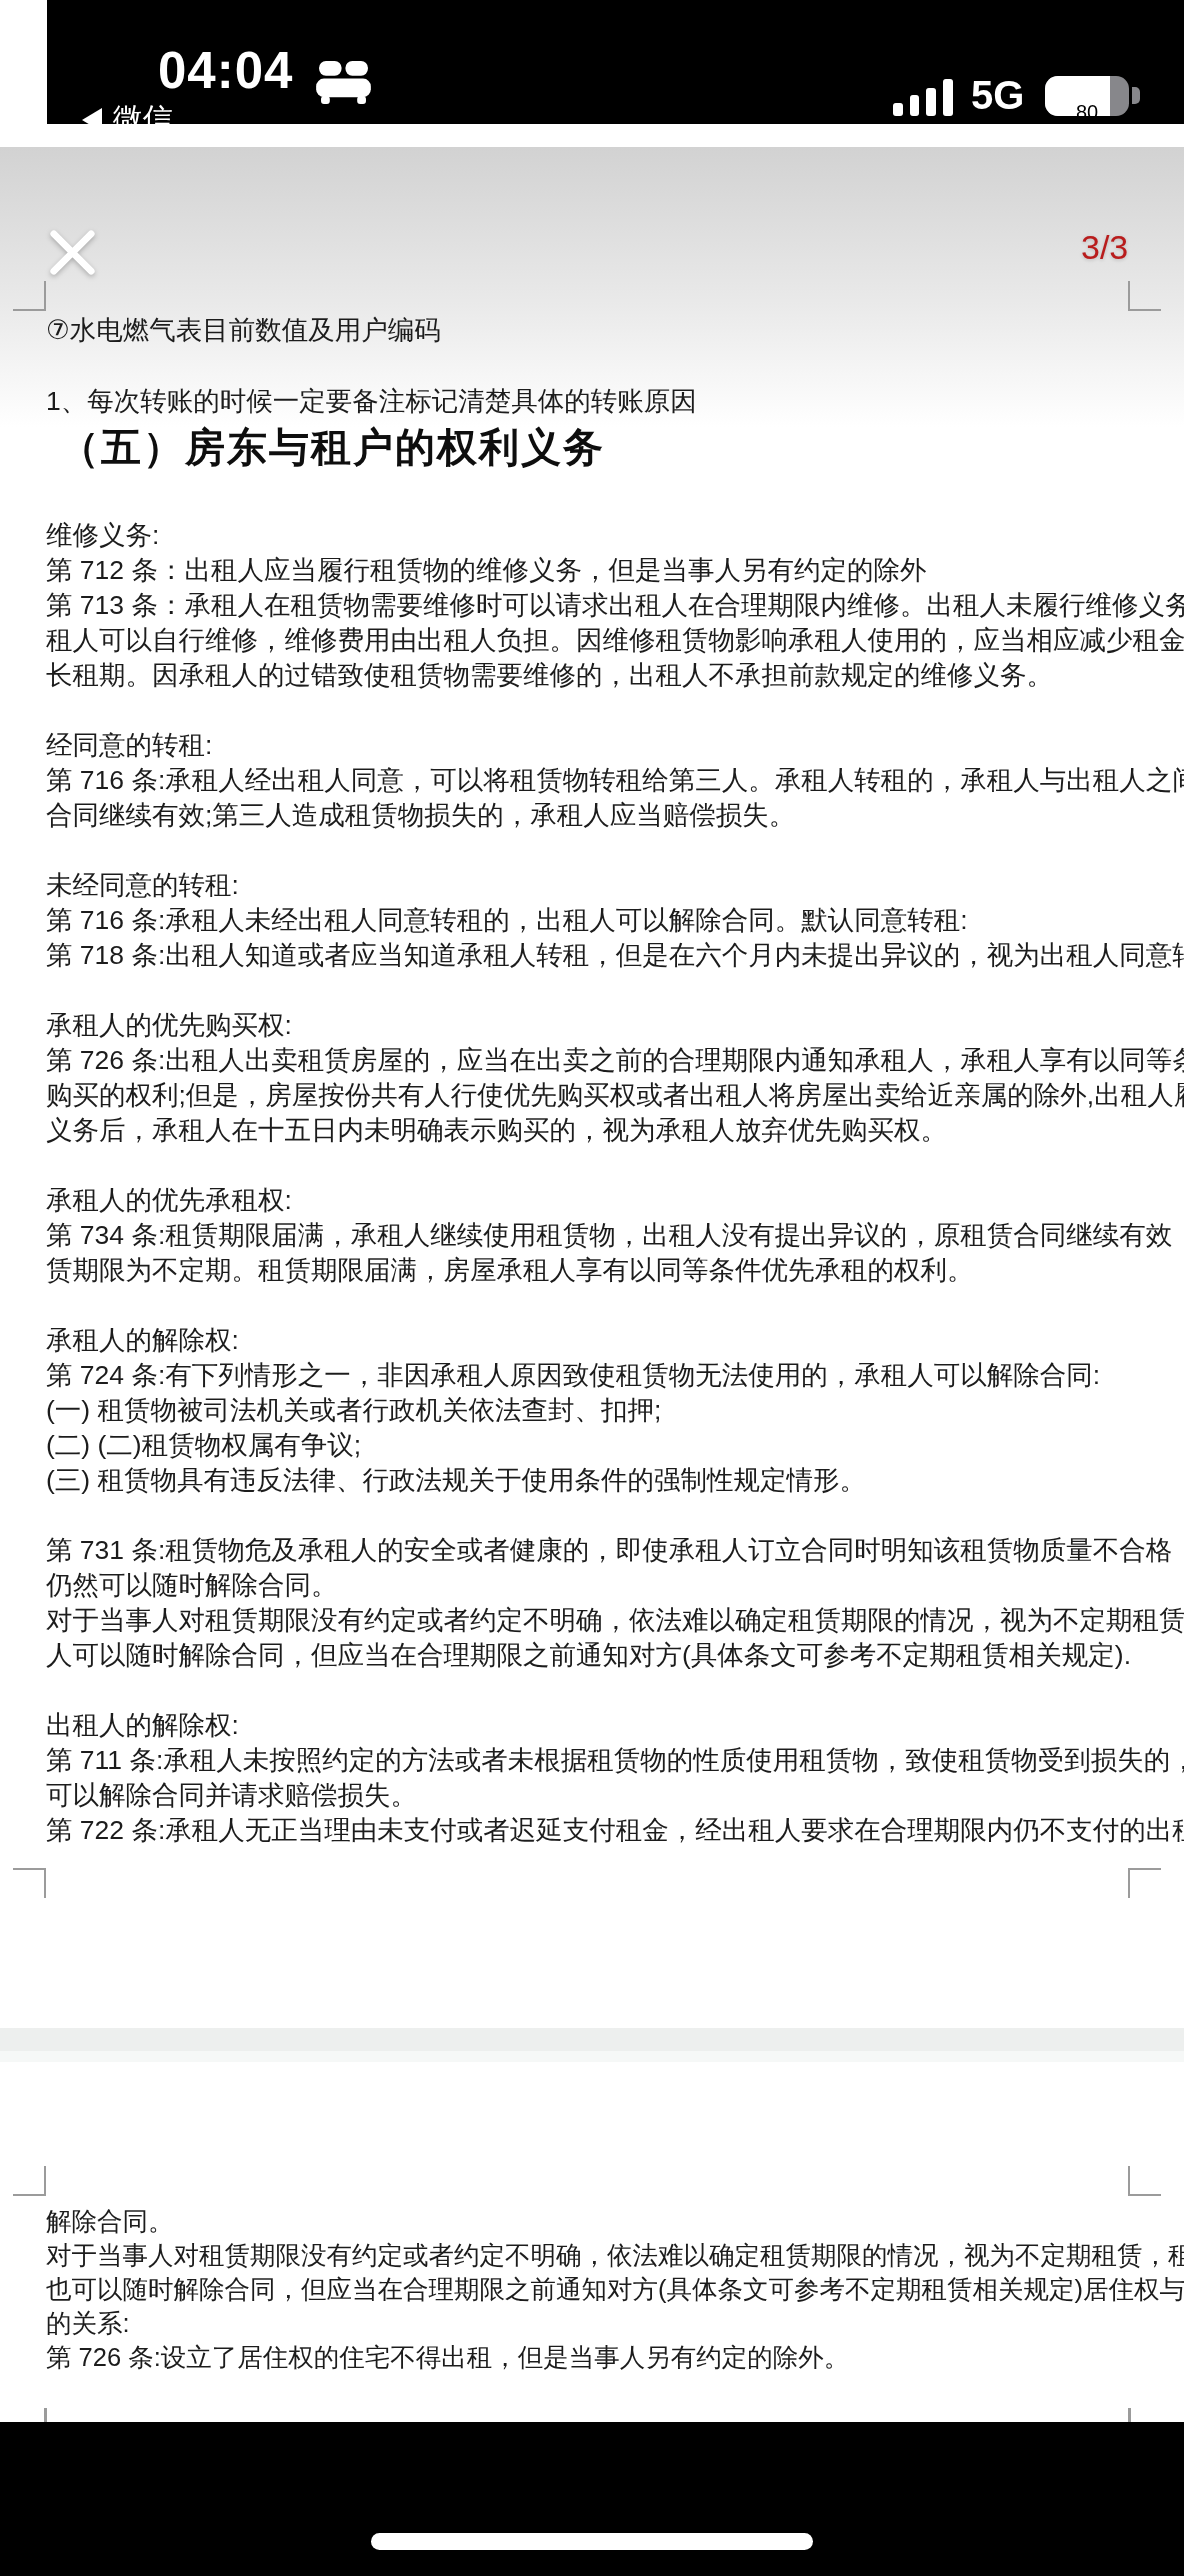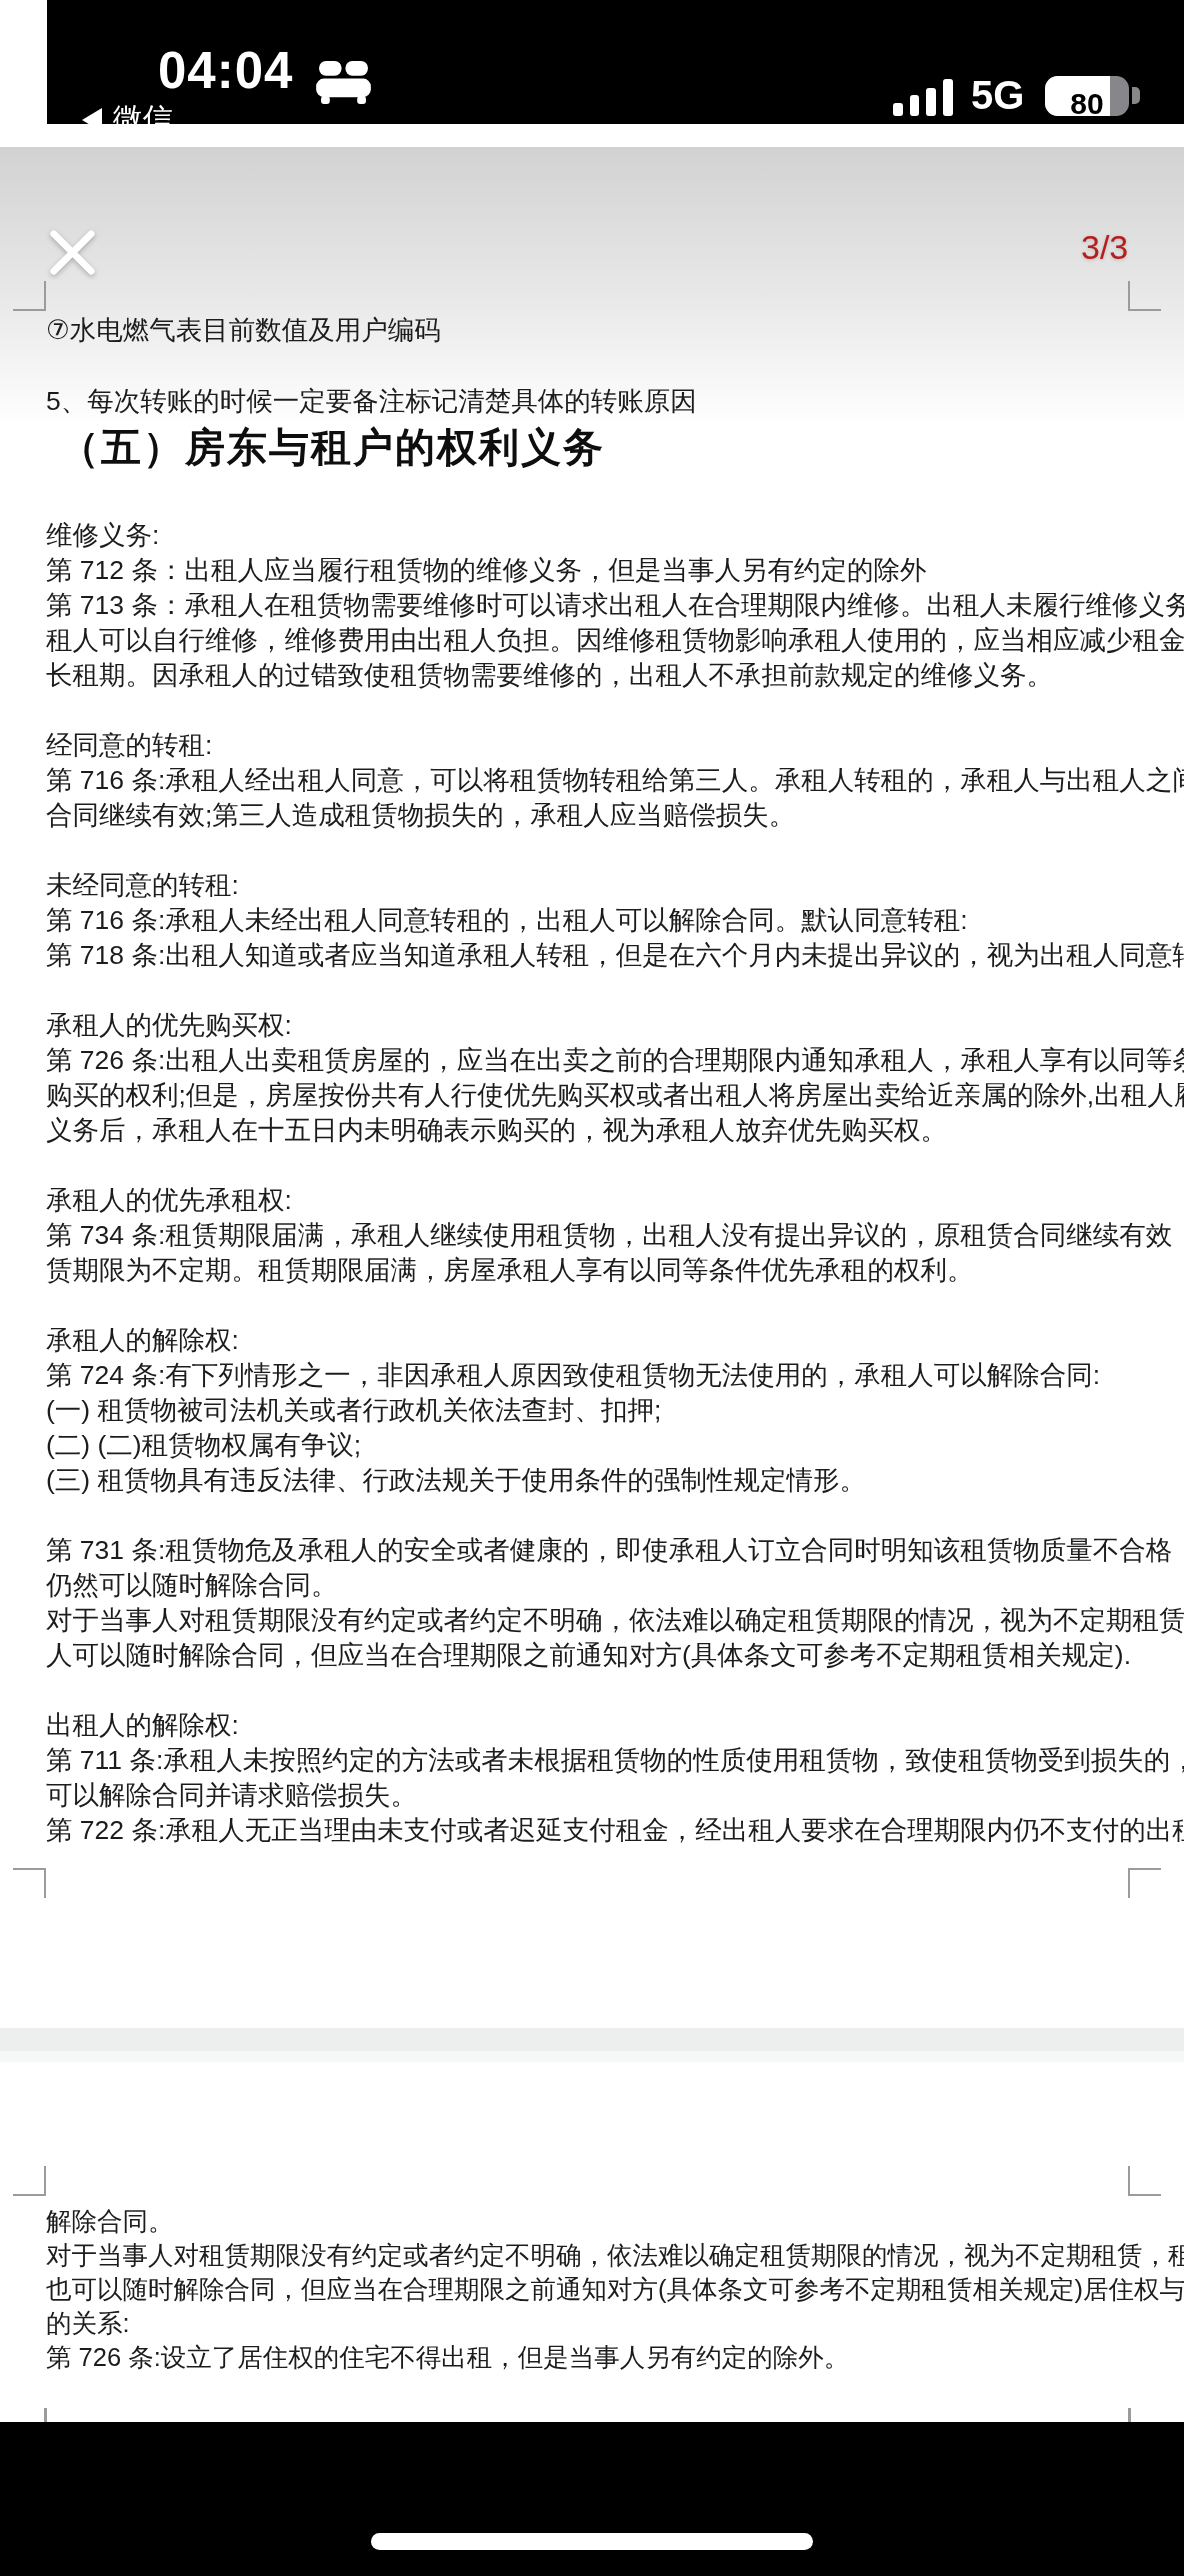--- a/index.html
+++ b/index.html
@@ -15,22 +15,22 @@
   .back-label{font-size:30px;color:#fff;}
   .signal{position:absolute;left:846px;top:77px;width:63px;height:39px;}
   .signal i{position:absolute;bottom:0;width:9.8px;background:#fff;border-radius:2.9px;}
   .signal i:nth-child(1){left:0;height:12.8px;}
   .signal i:nth-child(2){left:16.7px;height:20.6px;}
   .signal i:nth-child(3){left:33px;height:28.5px;}
   .signal i:nth-child(4){left:50px;height:37px;}
   .net-label{position:absolute;left:924px;top:73px;font-size:40px;font-weight:700;color:#fff;}
   .battery{position:absolute;left:998px;top:76px;width:84px;height:40px;border-radius:12.8px;overflow:hidden;background:#87878b;}
   .battery-fill{position:absolute;left:0;top:0;bottom:0;width:65px;background:#fff;}
-  .battery-num{position:absolute;left:0;top:8px;width:84px;height:40px;display:flex;align-items:center;justify-content:center;
-               font-size:30px;font-weight:700;color:#000;}
+  .battery-num{position:absolute;left:0;top:16px;width:84px;height:40px;display:flex;align-items:center;justify-content:center;
+               font-size:20px;font-weight:400;color:#000;}
   .battery-nub{position:absolute;left:1085px;top:87px;width:7.9px;height:16.7px;background:#87878b;border-radius:0 4.9px 4.9px 0;}
 
   
   .top-gradient{position:absolute;left:0;top:147px;width:1185px;height:280px;
                 background:linear-gradient(to bottom,#d2d2d2 0%,#e9e9e9 55%,#ffffff 100%);}
   .close-btn{position:absolute;left:45px;top:225px;width:55px;height:55px;cursor:pointer;
              filter:drop-shadow(0 2px 2.9px rgba(0,0,0,0.25));}
   .page-indicator{position:absolute;left:1081px;top:228px;font-size:34px;font-weight:400;color:#b91c1c;
                   text-shadow:0 1px 3.9px rgba(0,0,0,0.18);}
 
@@ -102,21 +102,21 @@
   </div>
   <div class="page-indicator">3/3</div>
 
   <div>
     <div class="corner c-left  open-tl" style="top:281px;"></div>
     <div class="corner c-right open-tr" style="top:281px;"></div>
     <div class="corner c-left  open-bl" style="top:1868px;"></div>
     <div class="corner c-right open-br" style="top:1868px;"></div>
 
     <div class="intro-line" style="top:312px;">⑦水电燃气表目前数值及用户编码</div>
-    <div class="intro-line" style="top:383px;">5、每次转账的时候一定要备注标记清楚具体的转账原因</div>
+    <div class="intro-line" style="top:383px;">1、每次转账的时候一定要备注标记清楚具体的转账原因</div>
 
     <div class="doc-title">（五）房东与租户的权利义务</div>
 
     <div class="page-block page1" style="top:518px;">
         <div class="line">维修义务:</div>
         <div class="line">第 712 条：出租人应当履行租赁物的维修义务，但是当事人另有约定的除外</div>
         <div class="line">第 713 条：承租人在租赁物需要维修时可以请求出租人在合理期限内维修。出租人未履行维修义务的，承</div>
         <div class="line">租人可以自行维修，维修费用由出租人负担。因维修租赁物影响承租人使用的，应当相应减少租金或者延</div>
         <div class="line">长租期。因承租人的过错致使租赁物需要维修的，出租人不承担前款规定的维修义务。</div>
         <div class="line"></div>

